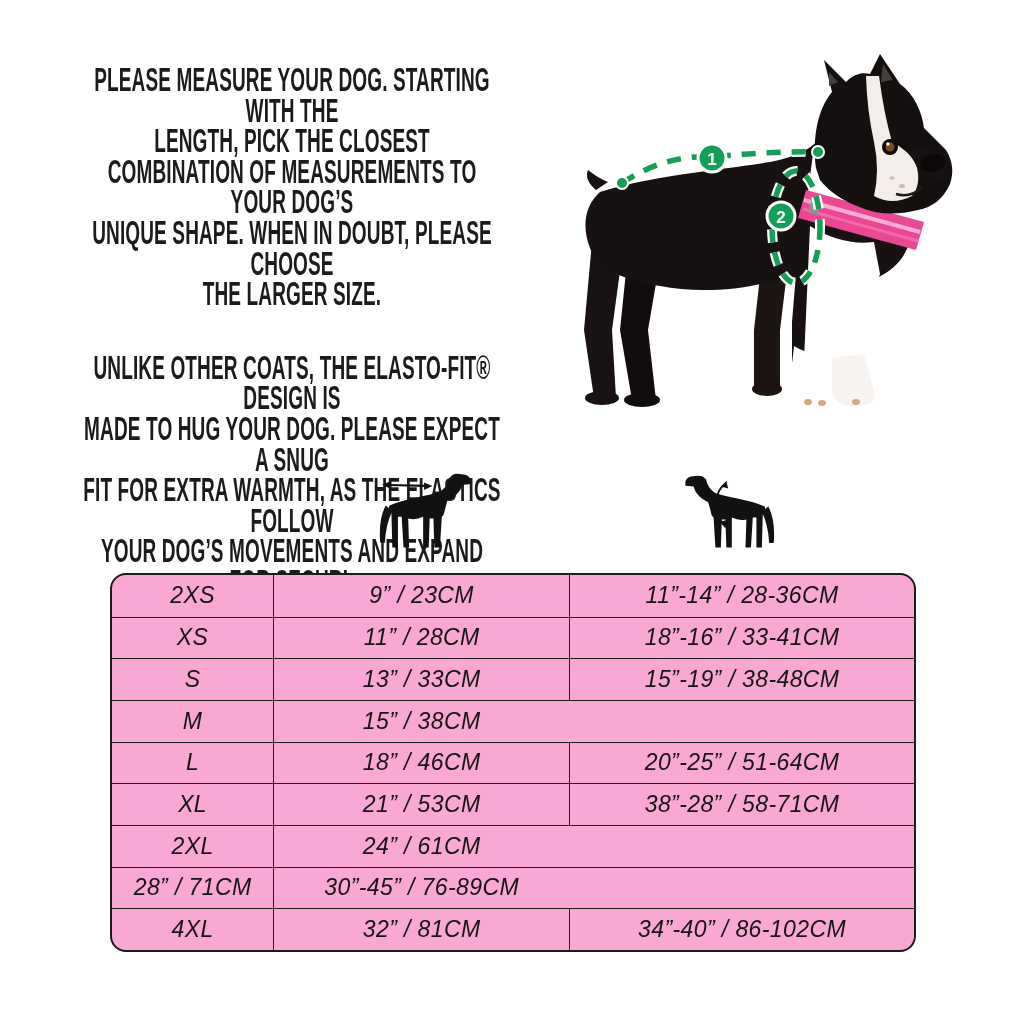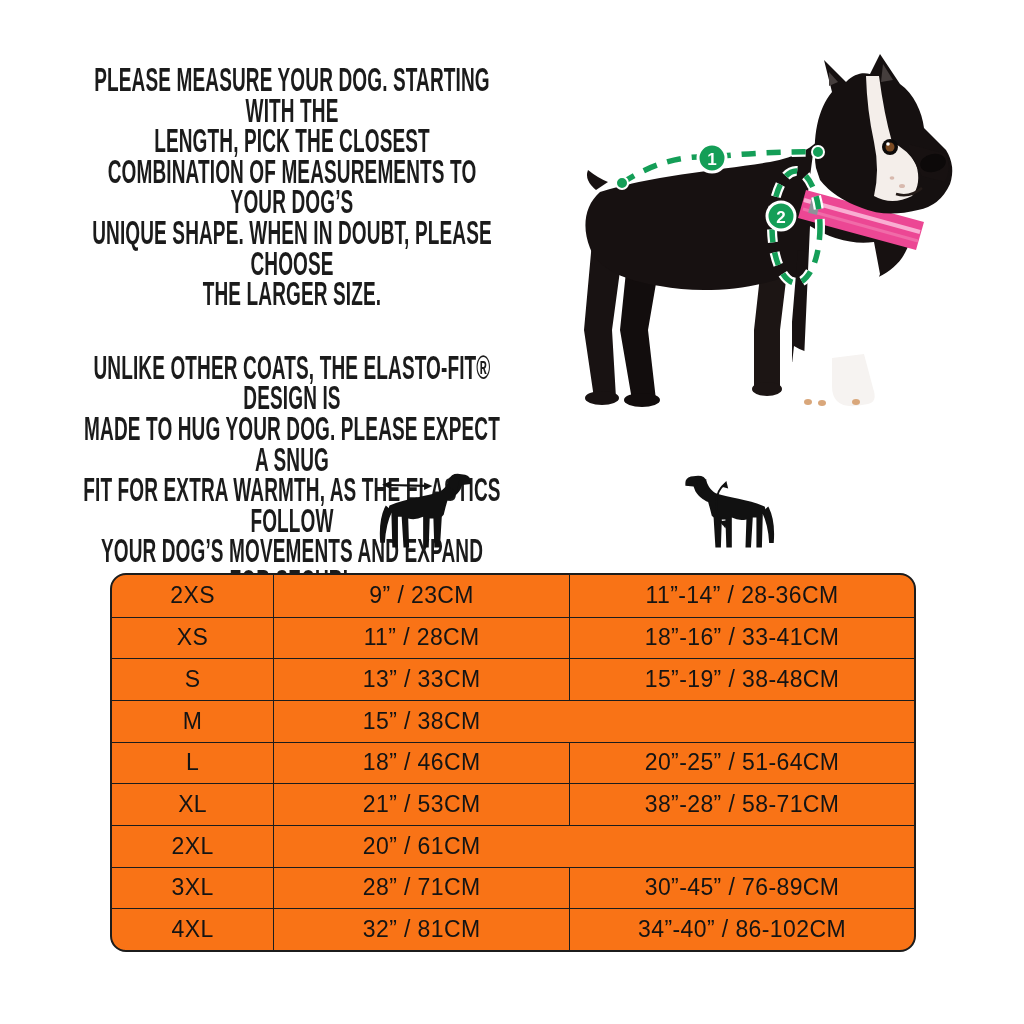--- a/index.html
+++ b/index.html
@@ -17,21 +17,21 @@
   
   .diagram{position:absolute;left:570px;top:30px;width:440px;height:400px;}
 
   
   .icon-length{position:absolute;left:378px;top:470px;width:94px;height:84px;}
   .icon-girth{position:absolute;left:682px;top:472px;width:96px;height:82px;}
 
   
   .size-table{position:absolute;left:110px;top:573px;width:806px;height:379px;
               border:2.5px solid #1c1c1c;border-radius:16px;overflow:hidden;
-              display:grid;grid-template-rows:repeat(9,1fr);background:#f97316;box-sizing:border-box;}
+              display:grid;grid-template-rows:repeat(9,1fr);background:#f9a8d4;box-sizing:border-box;font-style:italic;}
   .trow{display:grid;grid-template-columns:20.1% 36.9% 43%;}
   .trow + .trow{border-top:1.5px solid #1c1c1c;}
   .tcell{display:flex;align-items:center;justify-content:center;
          font-size:23px;color:#141414;letter-spacing:0.4px;}
   .tcell + .tcell{border-left:1.5px solid #1c1c1c;}
 </style>
 </head>
 <body>
 
 <div id="page">
@@ -199,24 +199,23 @@
       <div class="tcell">18” / 46CM</div>
       <div class="tcell">20”-25” / 51-64CM</div>
     </div>
     <div class="trow">
       <div class="tcell">XL</div>
       <div class="tcell">21” / 53CM</div>
       <div class="tcell">38”-28” / 58-71CM</div>
     </div>
     <div class="trow">
       <div class="tcell">2XL</div>
-      <div class="tcell">20” / 61CM</div>
-    </div>
-    <div class="trow">
-      <div class="tcell">3XL</div>
+      <div class="tcell">24” / 61CM</div>
+    </div>
+    <div class="trow">
       <div class="tcell">28” / 71CM</div>
       <div class="tcell">30”-45” / 76-89CM</div>
     </div>
     <div class="trow">
       <div class="tcell">4XL</div>
       <div class="tcell">32” / 81CM</div>
       <div class="tcell">34”-40” / 86-102CM</div>
     </div>
   </div>
 

